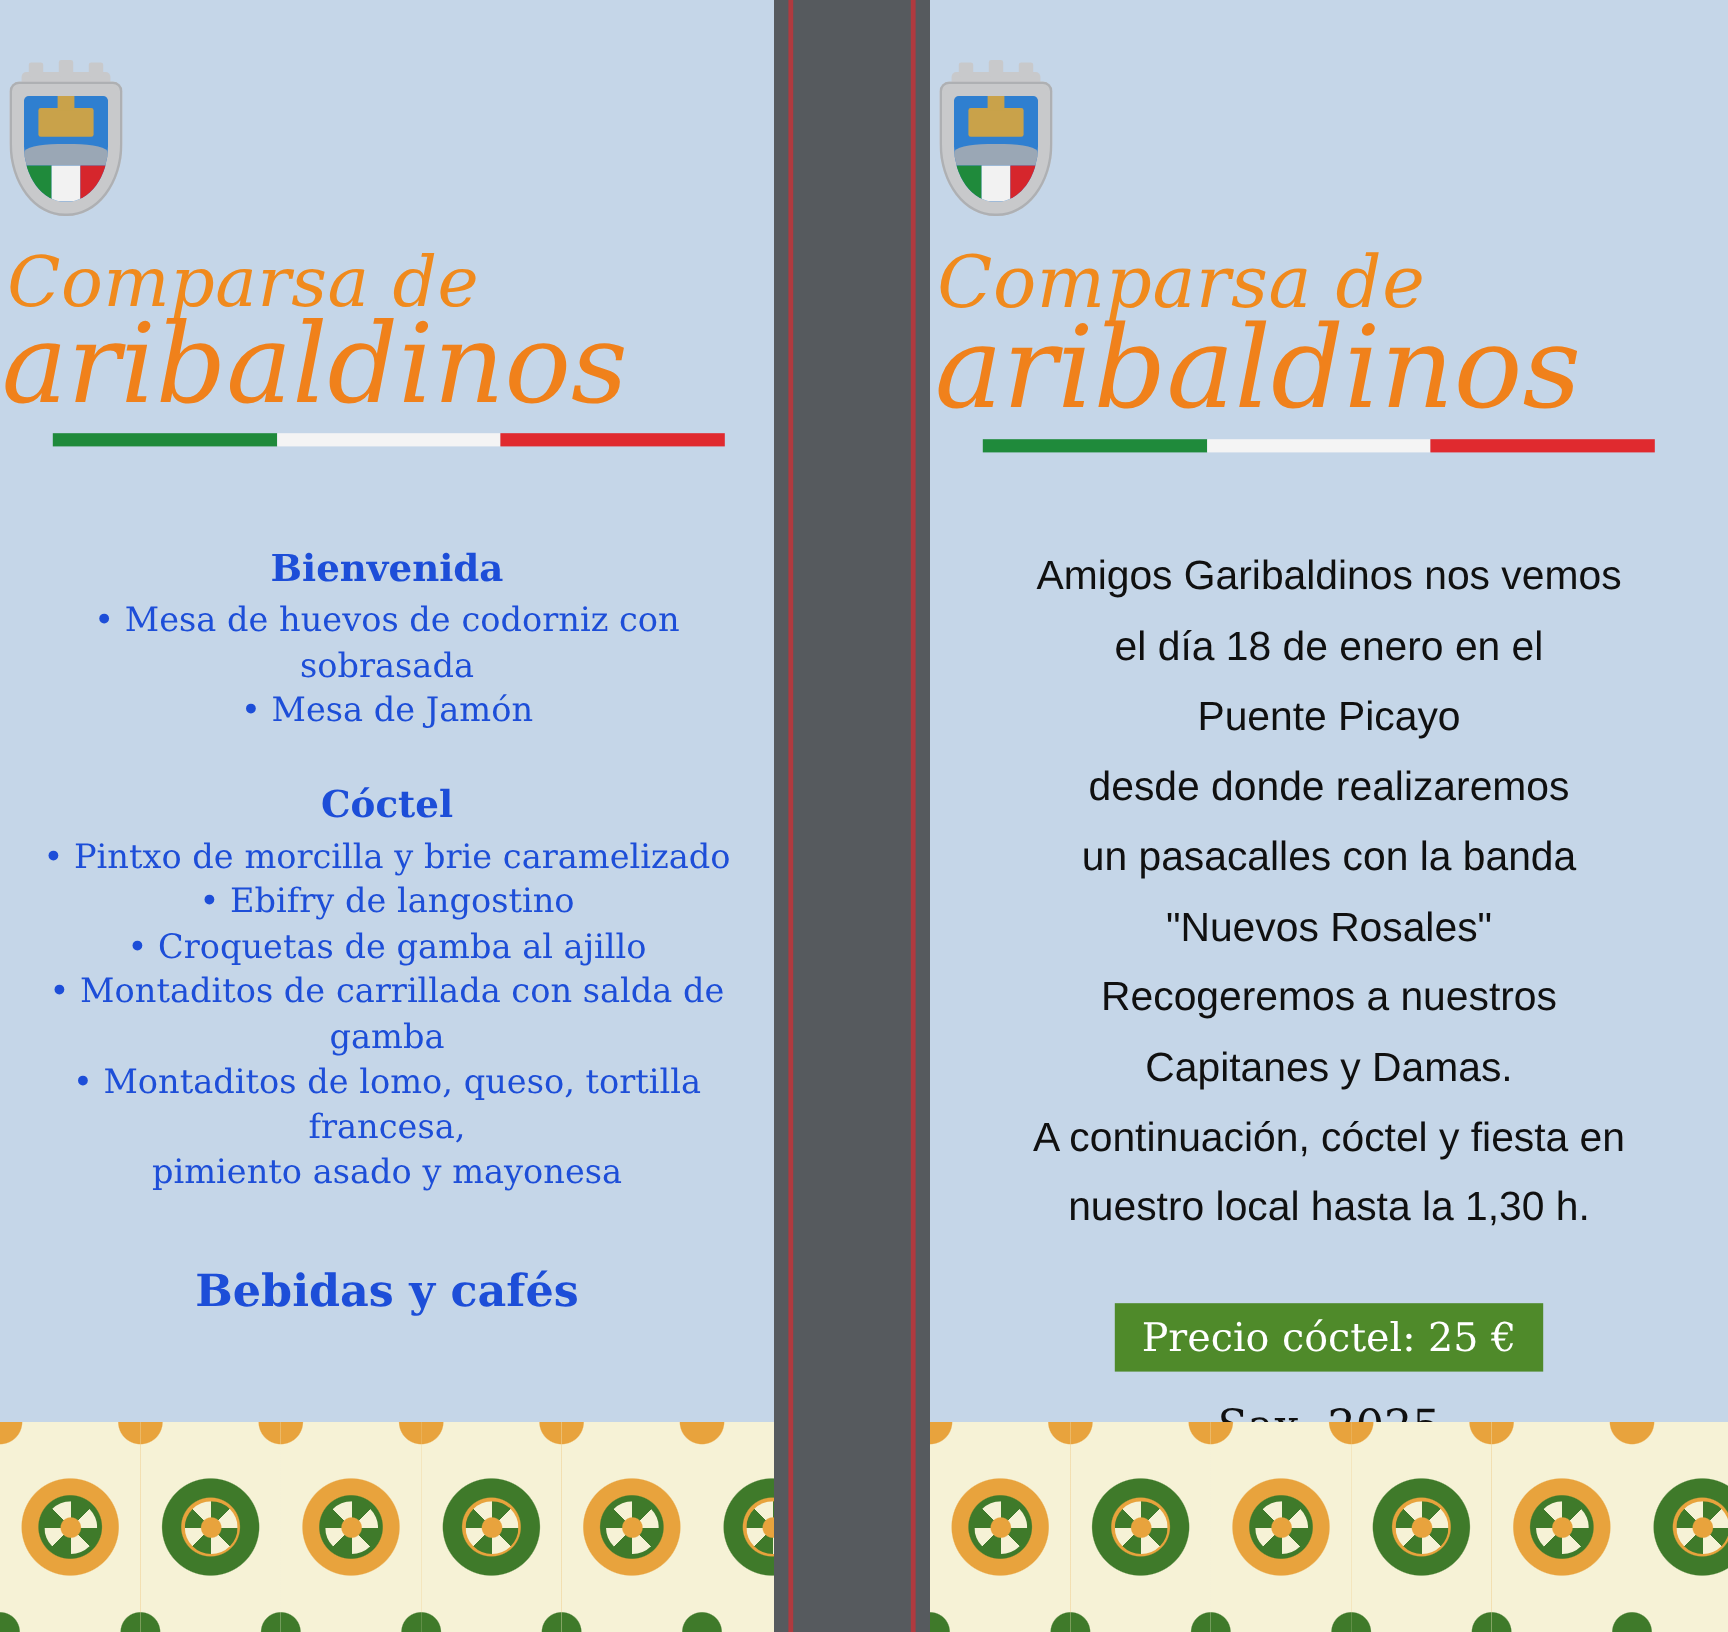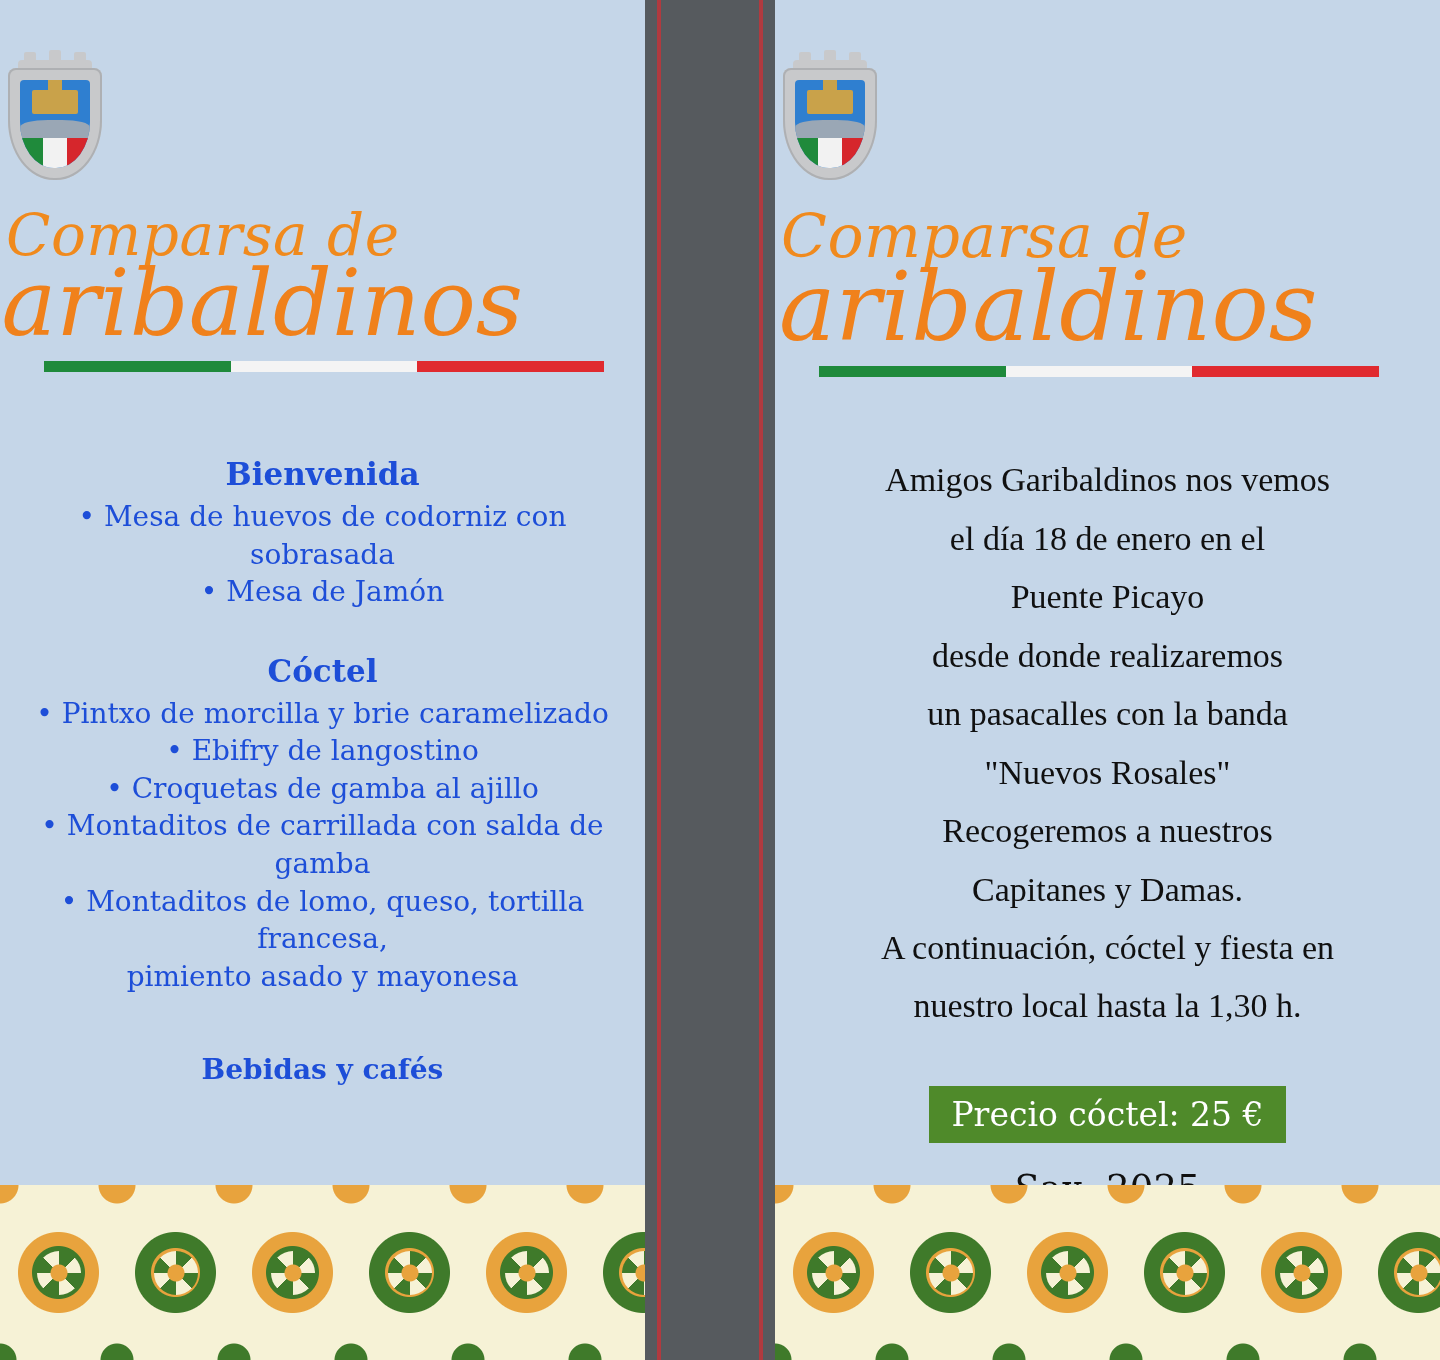--- a/index.html
+++ b/index.html
@@ -216,33 +216,33 @@
     padding: 0;
   }
   .menu-list li {
     font-family: "DejaVu Serif", serif;
     font-size: 28px;
     line-height: 1.34;
   }
   .section-gap { height: 42px; }
   .closing-title {
     font-family: "DejaVu Serif", serif;
-    font-size: 28px;
+    font-size: 37px;
     font-weight: bold;
     margin-top: 58px;
   }
 
   
   .invite-body {
     text-align: center;
     color: #101010;
     padding: 74px 40px 0 40px;
   }
   .invite-line {
-    font-family: Liberation Serif, serif;
+    font-family: Liberation Sans, sans-serif;
     font-size: 34px;
     line-height: 1.72;
     white-space: nowrap;
   }
   .price-wrap {
     display: flex;
     justify-content: center;
     margin-top: 50px;
   }
   .price-badge {

